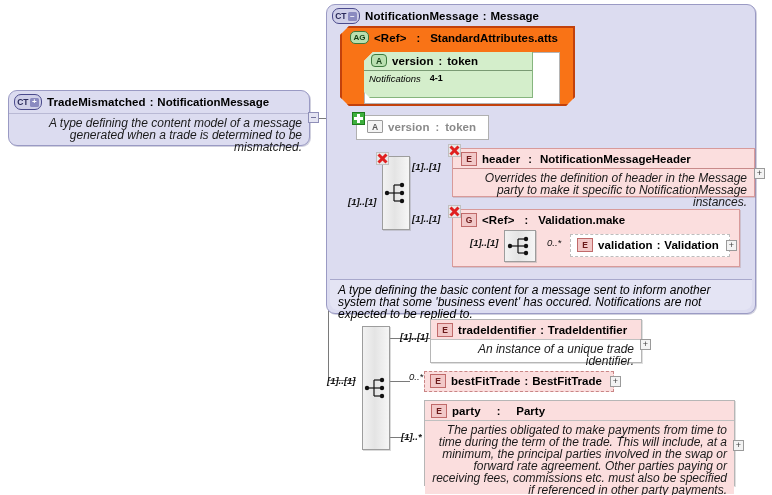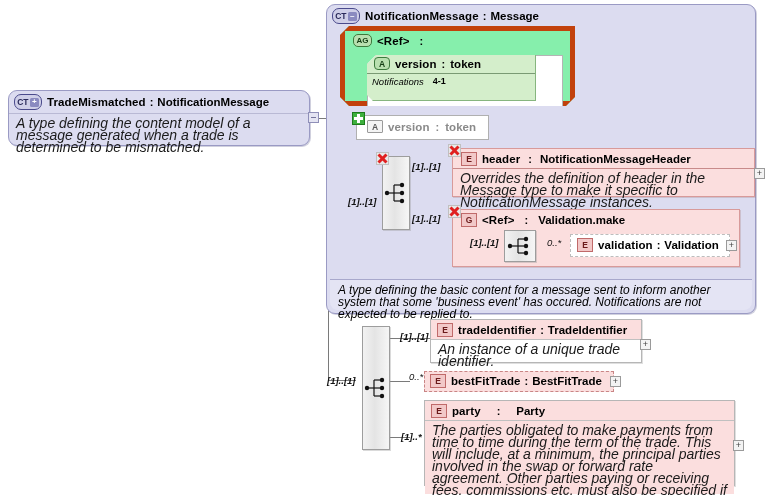--- a/index.html
+++ b/index.html
@@ -33,25 +33,26 @@
     align-items: center;
     padding: 3px 6px 3px 5px;
     white-space: nowrap;
   }
   .box-title .nm { font-weight: bold; font-size: 11.5px; letter-spacing: .1px; }
   .box-title .sep { padding: 0 4px; font-weight: bold; }
   .box-title .tp { font-weight: bold; font-size: 11.5px; }
 
   .annot {
     font-style: italic;
-    font-size: 14px;
+    font-size: 12px;
     line-height: 12px;
     padding: 3px 7px 4px 7px;
     border-top: 1px solid #b9b9d4;
     color: #1a1a1a;
+    text-align: right;
   }
 
   
   .chip {
     display: inline-flex;
     align-items: center; justify-content: center;
     font-size: 9px; font-weight: bold;
     box-sizing: border-box;
     margin-right: 5px;
     flex: none;
@@ -104,22 +105,22 @@
   .chip-g {
     width: 16px; height: 14px;
     border: 1.3px solid #c06a6a;
     background: #f2c8c8;
     color: #6a1a1a;
     font-size: 8.5px;
   }
 
   
   .ag-box {
-    background: #86efac;
-    border: 5px solid #c2410c;
+    background: #f97316;
+    border: 2px solid #c2410c;
     -webkit-clip-path: polygon(9px 0, 100% 0, 100% calc(100% - 9px), calc(100% - 9px) 100%, 9px 100%, 0 calc(100% - 9px), 0 9px);
     clip-path: polygon(9px 0, 100% 0, 100% calc(100% - 9px), calc(100% - 9px) 100%, 9px 100%, 0 calc(100% - 9px), 0 9px);
   }
   .ag-inner {
     background: #ffffff;
     border: 1px solid #b4b4b4;
     -webkit-clip-path: polygon(9px 0, 100% 0, 100% 100%, 0 100%, 0 9px);
     clip-path: polygon(9px 0, 100% 0, 100% 100%, 0 100%, 0 9px);
   }
   .attr-green {
@@ -265,20 +266,21 @@
 
   <div class="node" style="left:330px; top:279px; width:422px; height:31px; background:#e4e4f4; border-top:1px solid #a8a8cc; border-radius:0 0 8px 8px;">
     <div style="font-style:italic; font-size:12px; line-height:12px; padding:4px 8px;">A type defining the basic content for a message sent to inform another system that some 'business event' has occured. Notifications are not expected to be replied to.</div>
   </div>
 
   <div class="node ag-box" style="left:340px; top:26px; width:235px; height:80px;">
     <div class="box-title" style="padding-left:8px;">
       <span class="chip chip-ag">AG</span>
       <span class="nm">&lt;Ref&gt;</span>
       <span class="sep" style="padding:0 10px;">:</span>
+      <span class="tp">StandardAttributes.atts</span>
     </div>
     <div class="ag-inner" style="position:absolute; left:22px; top:24px; width:194px; height:50px;">
       <div class="attr-green" style="position:absolute; left:-4px; top:-3px; width:170px; height:46px;">
         <div class="box-title" style="padding:3px 6px 3px 9px;">
           <span class="chip chip-a">A</span>
           <span class="nm">version</span>
           <span class="sep" style="padding:0 5px;">:</span>
           <span class="tp">token</span>
         </div>
         <div class="attr-sub">
@@ -324,21 +326,21 @@
   </svg>
   <div class="card" style="left:348px; top:196px;">[1]..[1]</div>
 
   <div class="node el-box" style="left:452px; top:148px; width:303px; height:49px;">
     <div class="box-title" style="padding:3px 6px 2px 8px;">
       <span class="chip chip-e">E</span>
       <span class="nm">header</span>
       <span class="sep" style="padding:0 8px;">:</span>
       <span class="tp">NotificationMessageHeader</span>
     </div>
-    <div class="annot">Overrides the definition of header in the Message type to make it specific to NotificationMessage instances.</div>
+    <div class="annot">Overrides the definition of header in the Message party to make it specific to NotificationMessage instances.</div>
   </div>
   <svg class="req-mark" style="left:448px; top:144px;" viewBox="0 0 13 13">
     <rect x="0.5" y="0.5" width="12" height="12" fill="#e8e8e8" stroke="#c0c0c0"></rect>
     <line x1="2.5" y1="2.5" x2="10.5" y2="10.5" stroke="#e02020" stroke-width="3"></line>
     <line x1="10.5" y1="2.5" x2="2.5" y2="10.5" stroke="#e02020" stroke-width="3"></line>
   </svg>
   <div class="card" style="left:412px; top:161px;">[1]..[1]</div>
   <div class="expander" style="left:754px; top:168px;">+</div>
 
   <div class="node grp-box" style="left:452px; top:209px; width:288px; height:58px;">

